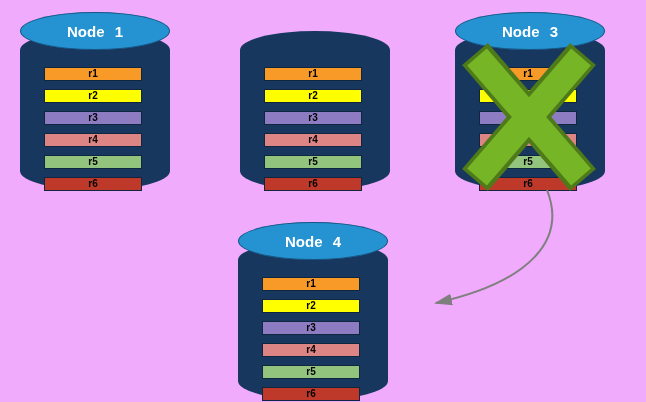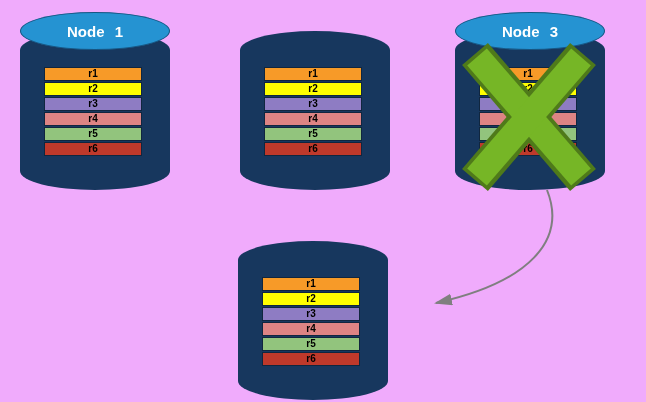--- a/index.html
+++ b/index.html
@@ -14,21 +14,21 @@
   }
   .cyl-top{
     position:absolute;left:0;top:0;width:150px;height:38px;
     background:#2593D2;border-radius:50%;
     display:flex;align-items:center;justify-content:center;z-index:2;
     box-shadow:inset 0 0 0 1px rgba(12,35,63,.55);
   }
   .node-label{color:#ffffff;font-weight:bold;font-size:15px;word-spacing:6px;}
   .bars{
     position:absolute;left:24px;right:28px;top:55px;z-index:2;
-    display:flex;flex-direction:column;gap:1px;
+    display:flex;flex-direction:column;gap:8px;
   }
   .bar{
     height:14px;border:1px solid #10263F;box-sizing:border-box;
     display:flex;align-items:center;justify-content:center;
     font-size:10px;font-weight:bold;color:#000;line-height:1;
   }
   .x-overlay{position:absolute;left:0;top:0;width:150px;height:178px;z-index:3;overflow:visible;}
   .x-outline{stroke-width:34;stroke-linecap:butt;fill:none;}
   .x-main{stroke-width:26;stroke-linecap:butt;fill:none;}
   .arrow-layer{position:absolute;left:0;top:0;z-index:4;pointer-events:none;}
@@ -81,20 +81,23 @@
     <svg class="x-overlay" viewBox="0 0 150 178">
       <line class="x-outline" x1="20" y1="42" x2="128" y2="168" style="stroke: rgb(79, 122, 26);"></line>
       <line class="x-outline" x1="128" y1="42" x2="20" y2="168" style="stroke: rgb(79, 122, 26);"></line>
       <line class="x-main" x1="22" y1="45" x2="126" y2="165" style="stroke: rgb(118, 182, 38);"></line>
       <line class="x-main" x1="126" y1="45" x2="22" y2="165" style="stroke: rgb(118, 182, 38);"></line>
     </svg>
   </div>
 
   <div class="node" style="left:238px;top:222px;">
     <div class="cyl-body"></div>
+    <div class="cyl-top">
+      <span class="node-label">Node 4</span>
+    </div>
     <div class="bars">
       <div class="bar" style="background: rgb(247, 154, 40);">r1</div>
       <div class="bar" style="background: rgb(255, 255, 0);">r2</div>
       <div class="bar" style="background: rgb(142, 124, 195);">r3</div>
       <div class="bar" style="background: rgb(221, 132, 132);">r4</div>
       <div class="bar" style="background: rgb(146, 196, 125);">r5</div>
       <div class="bar" style="background: rgb(191, 57, 43);">r6</div>
     </div>
   </div>
 

